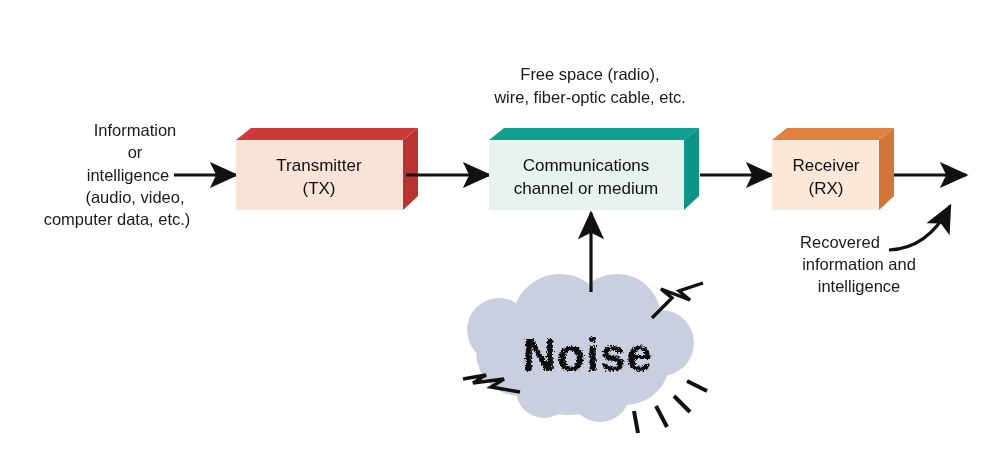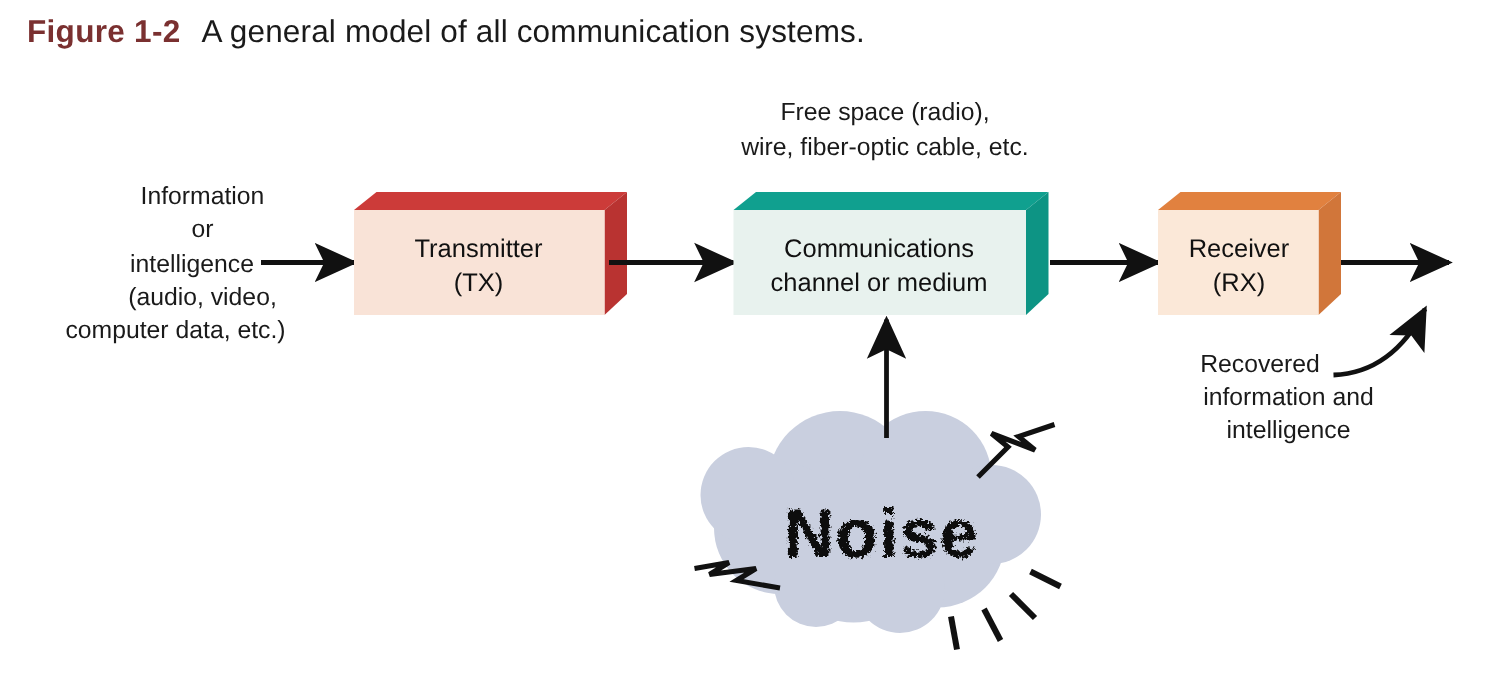--- a/index.html
+++ b/index.html
@@ -61,23 +61,20 @@
     font-weight: bold;
     fill: #111111;
     letter-spacing: 1px;
   }
 </style>
 </head>
 <body>
 
 <div id="figure-root">
 
-  <div class="caption">
-    <span class="fig-label">Figure 1-2</span><span class="fig-title">A general model of all communication systems.</span>
-  </div>
 
   <svg class="diagram" viewBox="0 0 1002 462">
     <defs>
       <marker id="arrowhead" markerWidth="9" markerHeight="9" refX="8.2" refY="4.5" orient="auto" markerUnits="strokeWidth">
         <path d="M0,0.4 L9,4.5 L0,8.6 L2,4.5 Z" fill="#111111"></path>
       </marker>
       <marker id="arrowhead-up" markerWidth="9" markerHeight="9" refX="8.2" refY="4.5" orient="auto" markerUnits="strokeWidth">
         <path d="M0,0.4 L9,4.5 L0,8.6 L2,4.5 Z" fill="#111111"></path>
       </marker>
       <filter id="spiky" x="-25%" y="-35%" width="150%" height="170%">

